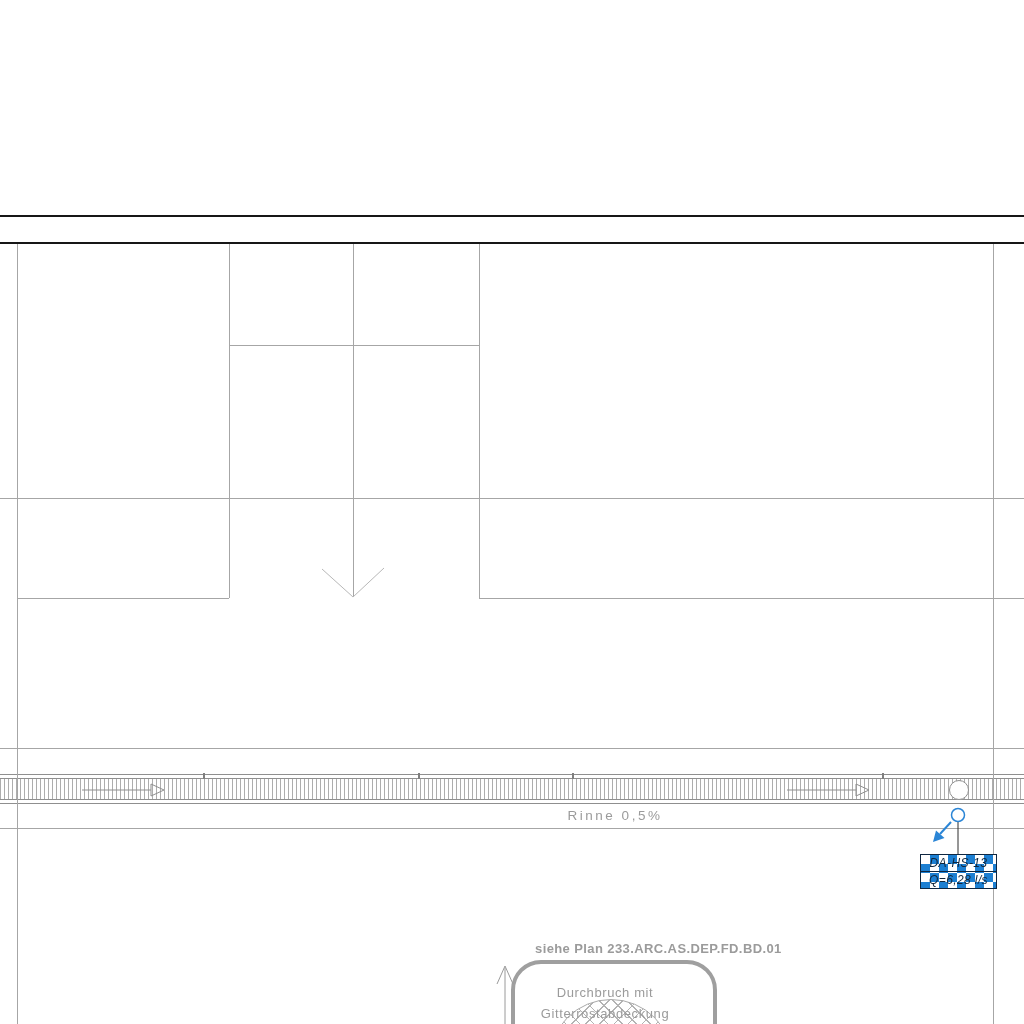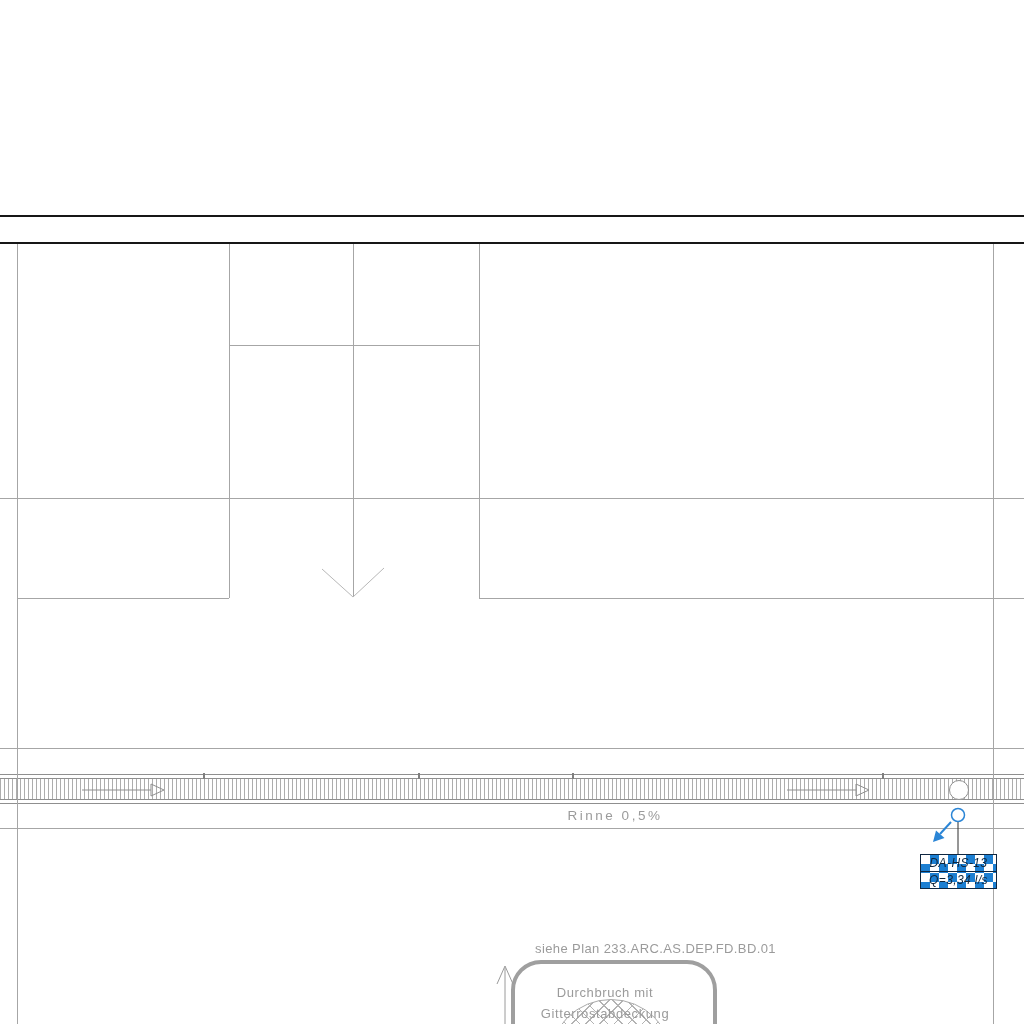--- a/index.html
+++ b/index.html
@@ -121,27 +121,27 @@
       <line x1="951" y1="822" x2="940" y2="834" stroke="#2a85d6" stroke-width="2"></line>
       <path d="M933,842 L936,830.5 L944.5,838 Z" fill="#2a85d6"></path>
     </g>
     <g style="pointer-events:auto;">
       <circle cx="958" cy="815" r="6.5" fill="#ffffff" stroke="#2a85d6" stroke-width="1.5"></circle>
     </g>
   </svg>
 
   <div class="txt rinne" style="left:525px;top:808px;">Rinne 0,5%</div>
 
-  <div class="txt planref" style="left:535px;top:941px;">siehe Plan 233.ARC.AS.DEP.FD.BD.01</div>
+  <div class="txt planref" style="left:535px;top:941px;font-weight:bold;">siehe Plan 233.ARC.AS.DEP.FD.BD.01</div>
 
   <div class="opening-rect"></div>
   <div class="opening-hatch"></div>
   <div class="txt opening-note" style="left:520px;top:982px;">
     <div>Durchbruch mit</div>
     <div>Gitterrostabdeckung</div>
   </div>
 
   <div class="tag">
     <div class="tag-row">DA-HS-13</div>
-    <div class="tag-row second">Q=3,34 l/s</div>
+    <div class="tag-row second">Q=6,28 l/s</div>
   </div>
 
 </div>
 
 </body></html>

